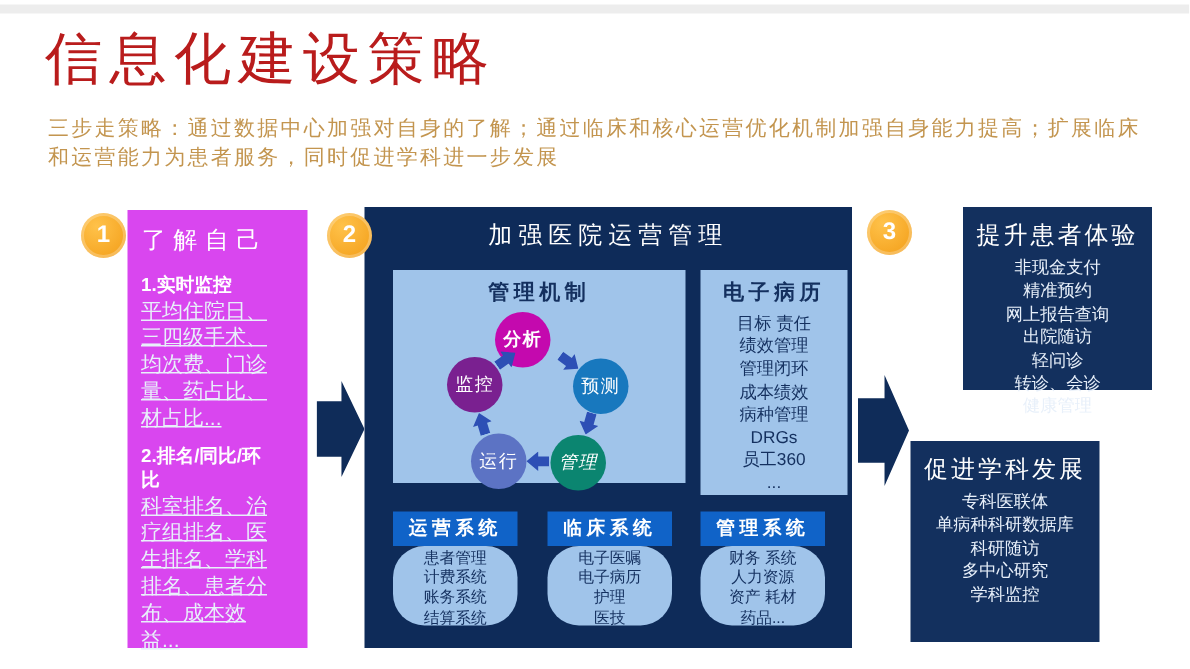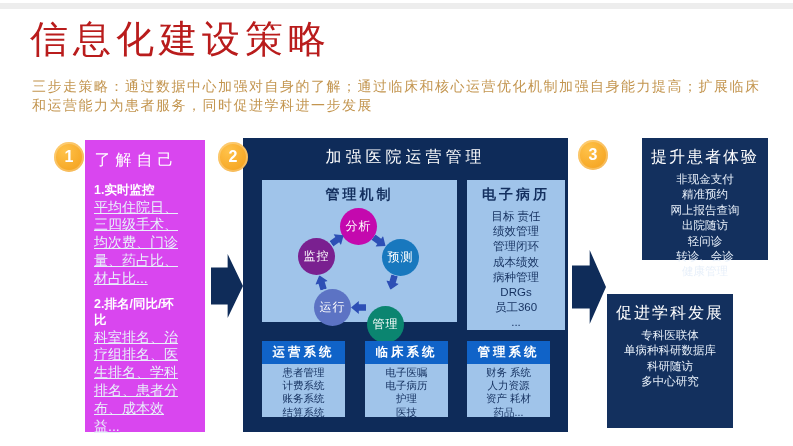--- a/index.html
+++ b/index.html
@@ -42,35 +42,35 @@
   .panel{position:absolute;background:#A0C4EA;color:#14305F;box-sizing:border-box;}
   .mech{left:19px;top:42px;width:195px;height:142px;}
   .tools{left:224px;top:42px;width:98px;height:150px;}
   .panel-title{text-align:center;font-weight:bold;font-size:14px;letter-spacing:3px;margin-top:6px;color:#14305F;}
   .tools-list{margin-top:5px;text-align:center;font-size:11.5px;line-height:1.32;}
   .cycle-circle{
     position:absolute;width:37px;height:37px;border-radius:50%;
     display:flex;align-items:center;justify-content:center;
     color:#fff;font-size:12px;letter-spacing:1px;
   }
-  .cr-analysis{left:78px;top:28px;} .cr-forecast{left:120px;top:59px;}
-  .cr-manage{left:105px;top:126px;} .cr-run{left:52px;top:109px;} .cr-monitor{left:36px;top:58px;}
+  .cr-analysis{left:68px;top:28px;font-weight:bold;} .cr-forecast{left:120px;top:59px;}
+  .cr-manage{left:105px;top:110px;font-style:italic;} .cr-run{left:52px;top:109px;} .cr-monitor{left:36px;top:58px;}
   .cycle-arrow{position:absolute;width:15px;height:13px;background:#2D4FB5;
     clip-path:polygon(0% 25%,48% 25%,48% 0%,100% 50%,48% 100%,48% 75%,0% 75%);}
   .ca1{left:68px;top:53px;transform:rotate(-35deg);}
   .ca2{left:110px;top:55px;transform:rotate(36deg);}
   .ca3{left:123px;top:96px;transform:rotate(106deg);}
   .ca4{left:89px;top:121px;transform:rotate(180deg);}
   .ca5{left:52px;top:96px;transform:rotate(-107deg);}
   .sys{position:absolute;width:83px;}
   .sys1{left:19px;top:203px;} .sys2{left:122px;top:203px;} .sys3{left:224px;top:203px;}
   .sys-head{height:23px;background:#1063C8;color:#fff;font-size:12.5px;letter-spacing:3px;
     display:flex;align-items:center;justify-content:center;font-weight:600;}
   .sys-body{height:53px;background:#A0C4EA;color:#14305F;font-size:10.5px;line-height:1.26;
-    text-align:center;padding-top:2px;box-sizing:border-box;}
+    text-align:center;padding-top:2px;box-sizing:border-box;border-radius:21px;}
   .box3a{left:642px;top:138px;width:126px;height:122px;background:#13305E;}
   .box3b{left:607px;top:294px;width:126px;height:134px;background:#13305E;}
   .box3-title{text-align:center;font-size:16px;letter-spacing:2px;margin-top:9px;}
   .box3-list{margin-top:4px;text-align:center;font-size:11.5px;line-height:1.34;color:#E8F0FA;}
 </style>
 </head>
 <body>
 
 <div class="slide">
   <div class="top-strip"></div>
@@ -189,15 +189,16 @@
     </div>
   </section>
 
   <section class="box box3b">
     <div class="box3-title">促进学科发展</div>
     <div class="box3-list">
       <div>专科医联体</div>
       <div>单病种科研数据库</div>
       <div>科研随访</div>
       <div>多中心研究</div>
+      <div>学科监控</div>
     </div>
   </section>
 </div>
 
 </body></html>

